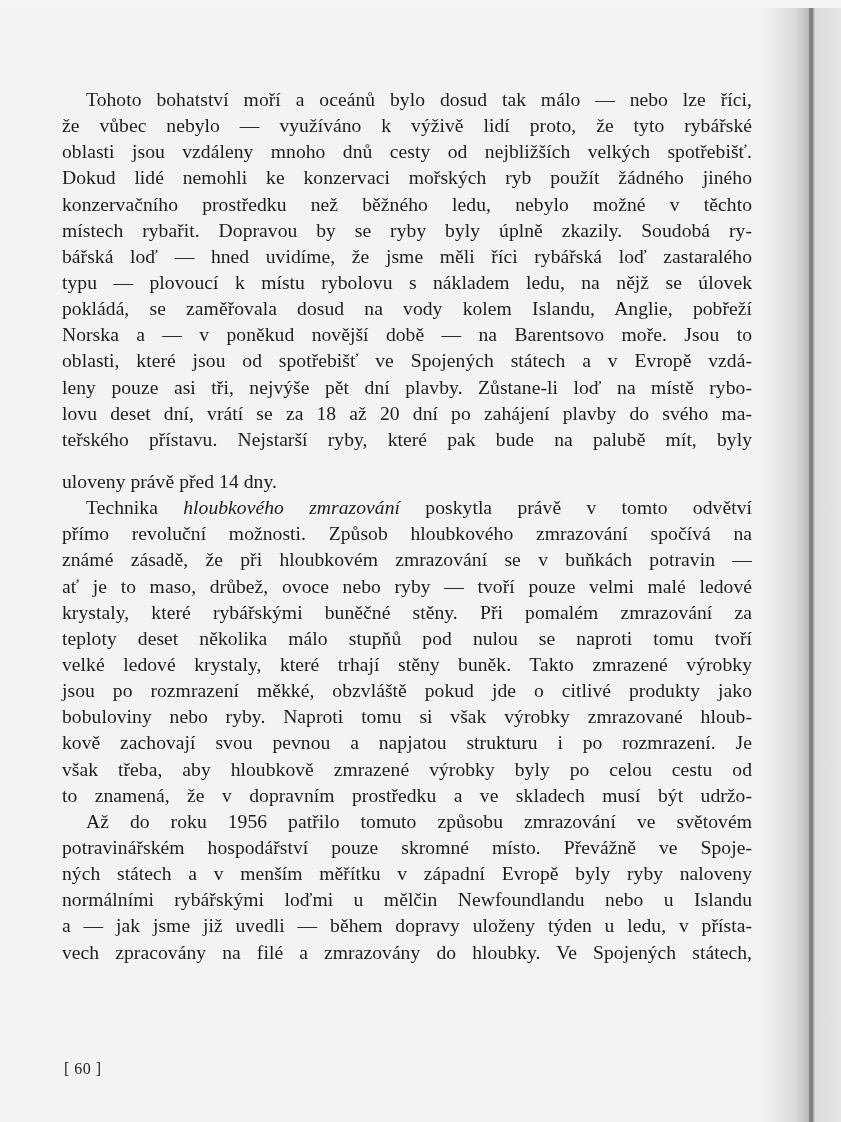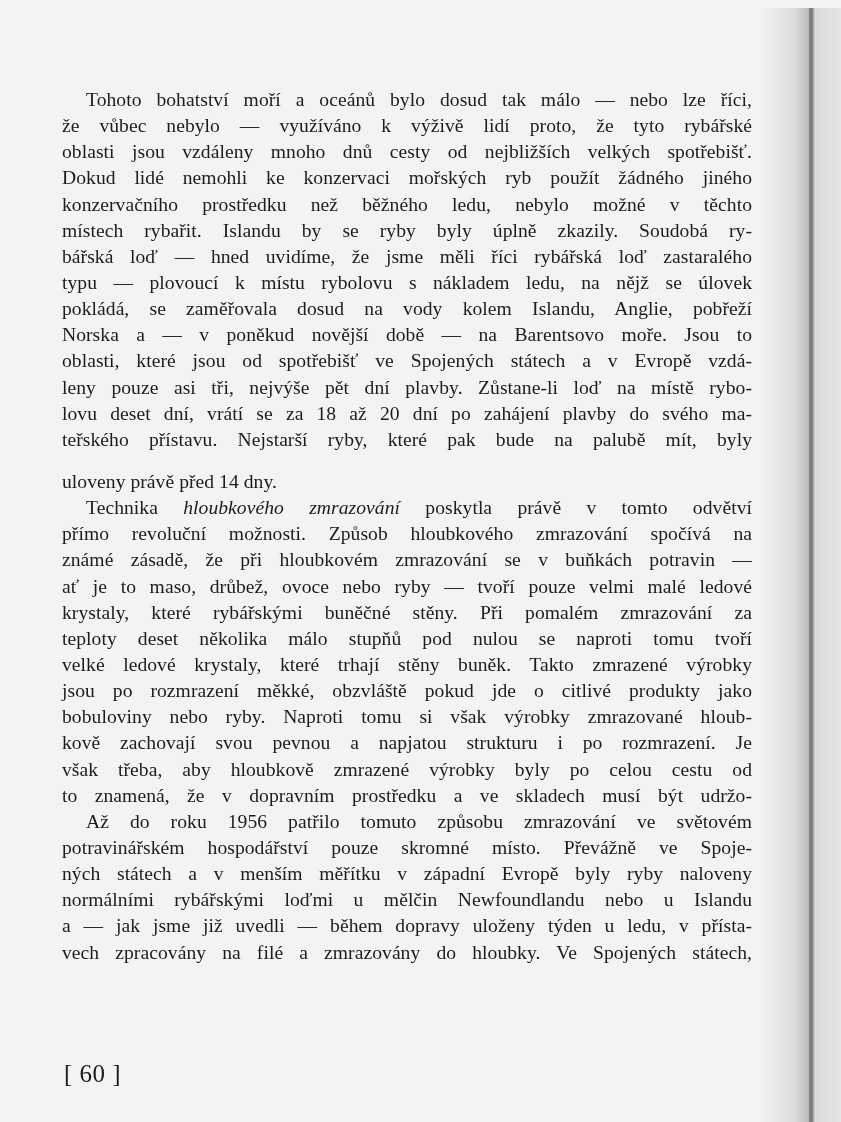--- a/index.html
+++ b/index.html
@@ -67,40 +67,40 @@
       padding-left: 24px;
     }
     .line em {
       font-style: italic;
     }
     .page-number {
       position: absolute;
       left: 64px;
       top: 1052px;
       font-family: "Liberation Serif", "DejaVu Serif", serif;
-      font-size: 25px;
+      font-size: 16px;
       color: #1c1c1c;
       letter-spacing: 0.5px;
     }
   </style>
 </head>
 <body>
 
 <div class="page">
   <div class="spine"></div>
 
   <div class="text-block">
 
     <div>
       <span class="line indent">Tohoto bohatství moří a oceánů bylo dosud tak málo — nebo lze říci,</span>
       <span class="line">že vůbec nebylo — využíváno k výživě lidí proto, že tyto rybářské</span>
       <span class="line">oblasti jsou vzdáleny mnoho dnů cesty od nejbližších velkých spotřebišť.</span>
       <span class="line">Dokud lidé nemohli ke konzervaci mořských ryb použít žádného jiného</span>
       <span class="line">konzervačního prostředku než běžného ledu, nebylo možné v těchto</span>
-      <span class="line">místech rybařit. Islandu by se ryby byly úplně zkazily. Soudobá ry-</span>
+      <span class="line">místech rybařit. Dopravou by se ryby byly úplně zkazily. Soudobá ry-</span>
       <span class="line">bářská loď — hned uvidíme, že jsme měli říci rybářská loď zastaralého</span>
       <span class="line">typu — plovoucí k místu rybolovu s nákladem ledu, na nějž se úlovek</span>
       <span class="line">pokládá, se zaměřovala dosud na vody kolem Islandu, Anglie, pobřeží</span>
       <span class="line">Norska a — v poněkud novější době — na Barentsovo moře. Jsou to</span>
       <span class="line">oblasti, které jsou od spotřebišť ve Spojených státech a v Evropě vzdá-</span>
       <span class="line">leny pouze asi tři, nejvýše pět dní plavby. Zůstane-li loď na místě rybo-</span>
       <span class="line">lovu deset dní, vrátí se za 18 až 20 dní po zahájení plavby do svého ma-</span>
       <span class="line">teřského přístavu. Nejstarší ryby, které pak bude na palubě mít, byly</span>
       <span class="line last">uloveny právě před 14 dny.</span>
     </div>

